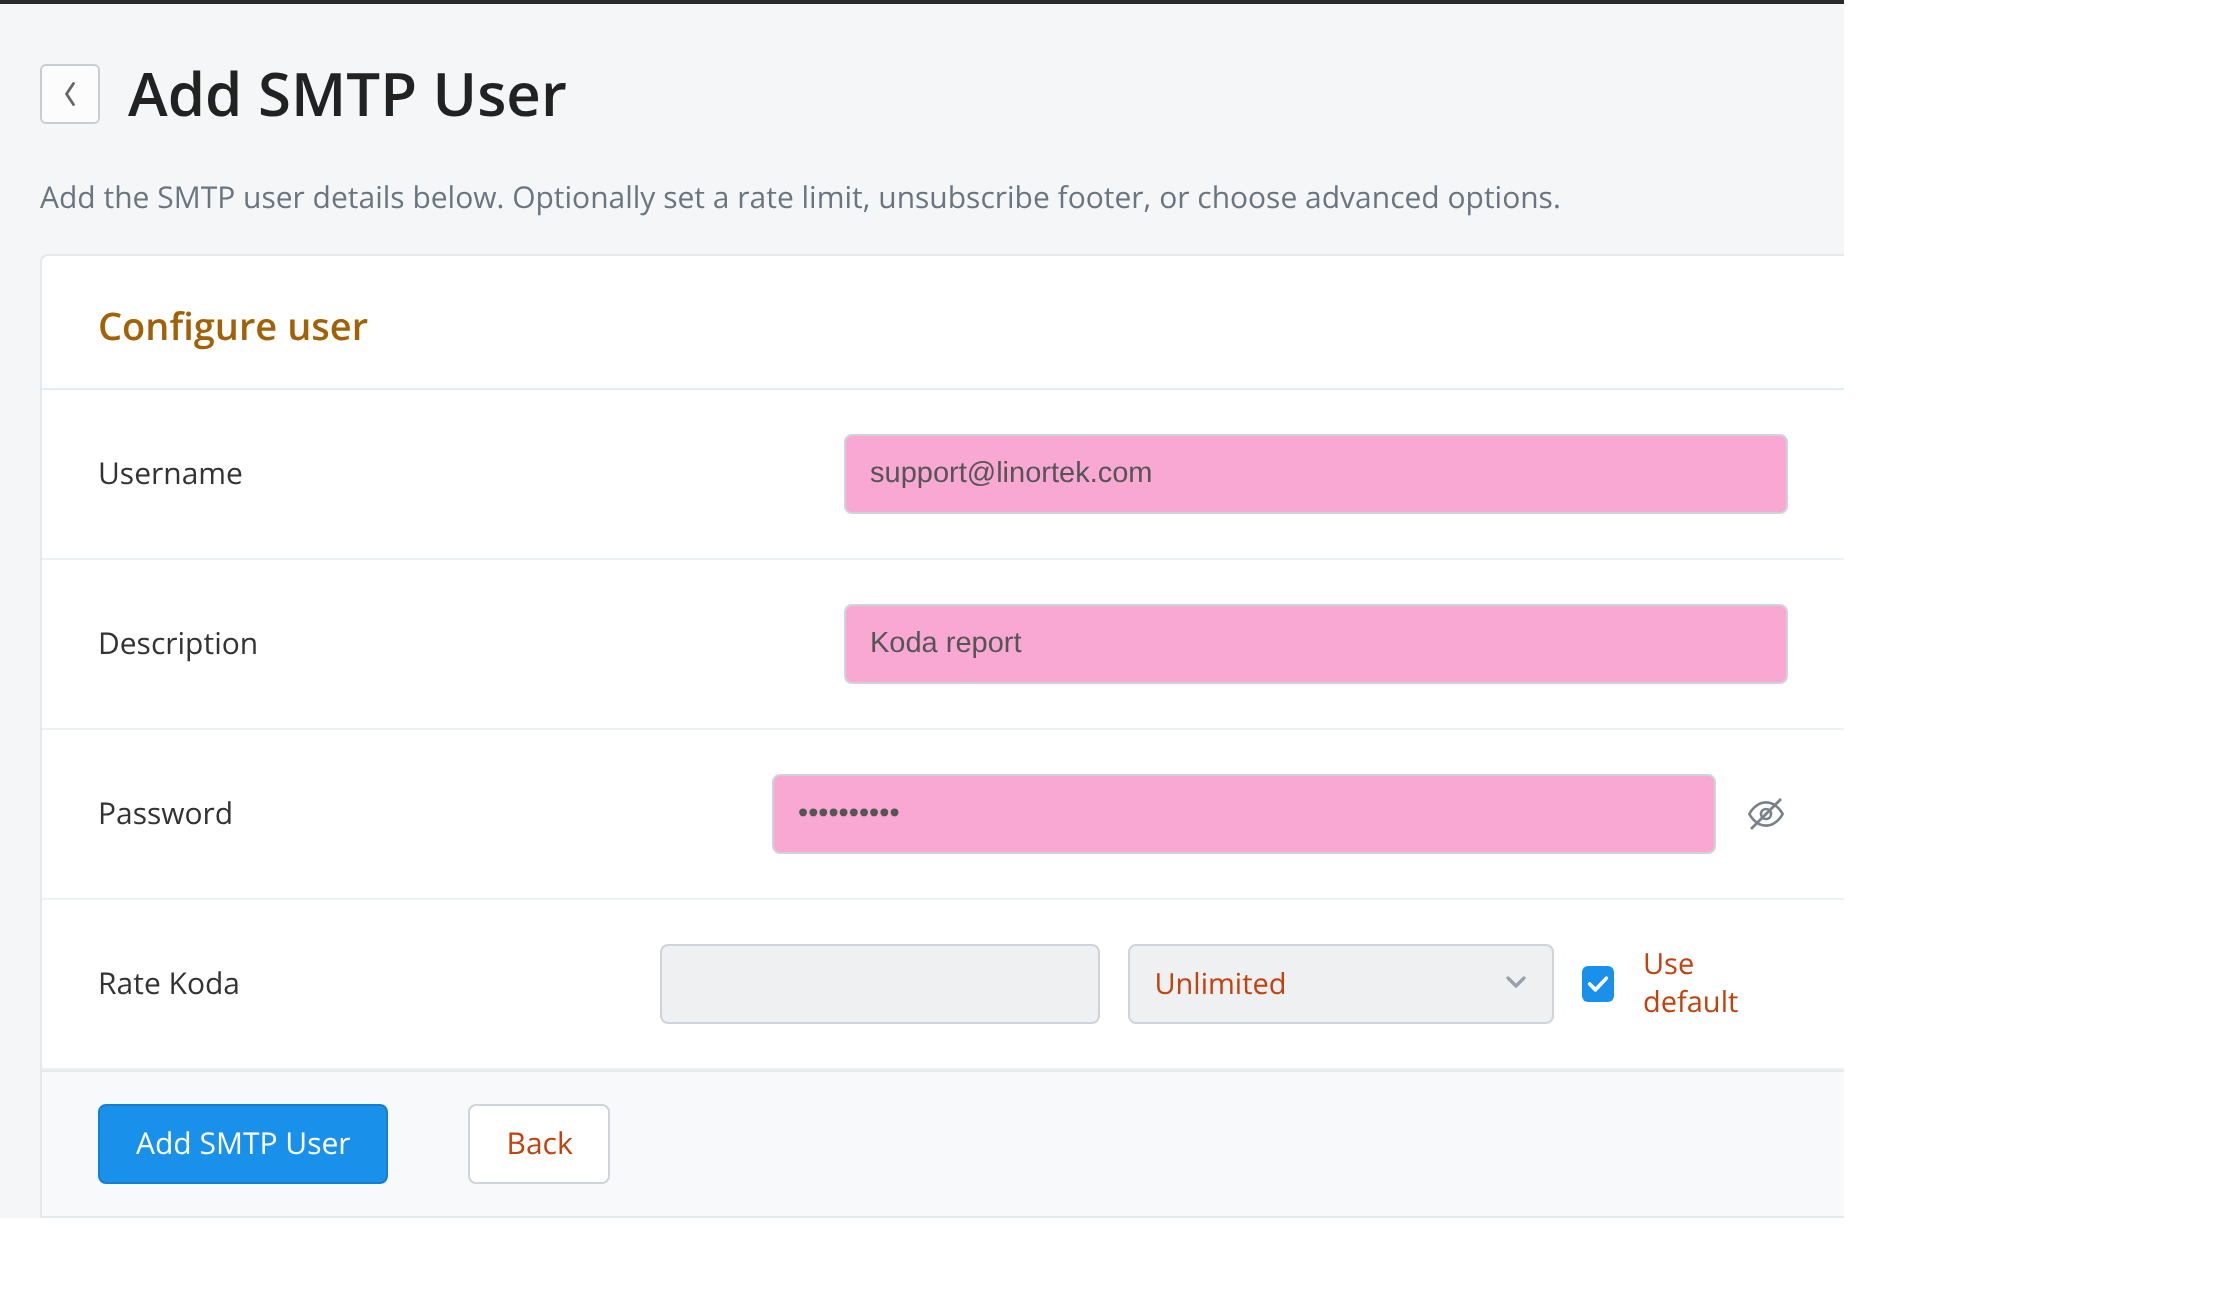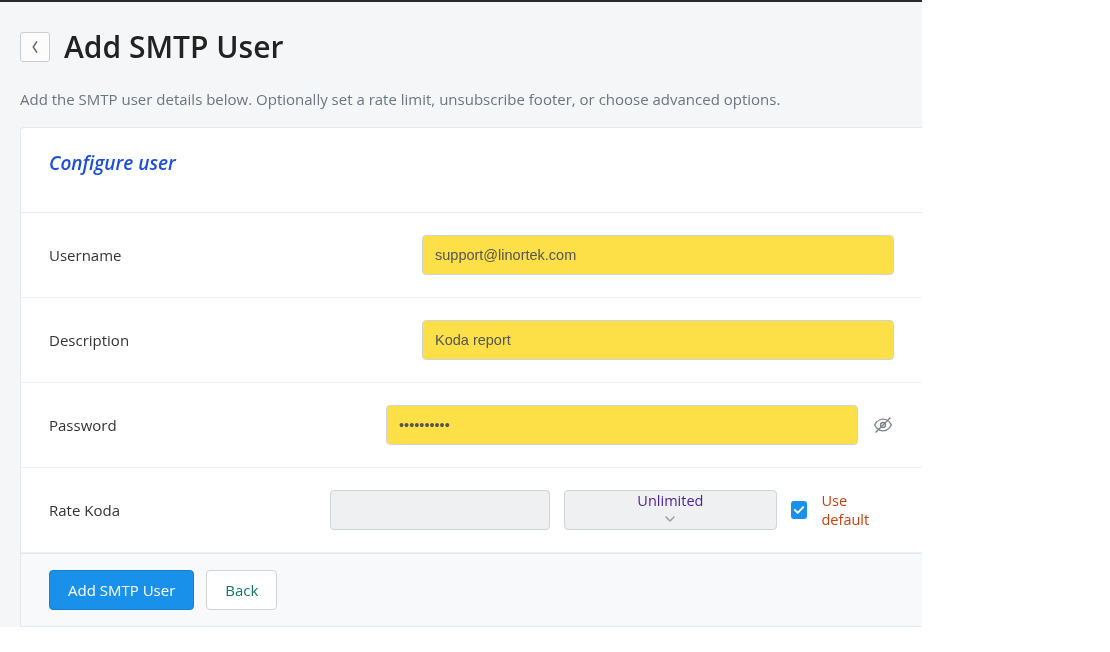--- a/index.html
+++ b/index.html
@@ -56,26 +56,25 @@
     padding: 0 0 0 20px;
     background: #f5f6f7;
   }
   .panel {
     background: #ffffff;
     border: 1px solid #e6e9ec;
     border-top-left-radius: 4px;
     border-right: none;
   }
   .panel-header {
-    padding: 22px 28px 36px 28px;
+    padding: 22px 28px 18px 28px;
     font-size: 19px;
     font-weight: 600;
-    color: #1d4ed8;
+    color: #a16207;
     border-bottom: 1px solid #e1edf7;
-    font-style: italic;
   }
   .form-row {
     display: flex;
     align-items: center;
     padding: 22px 28px;
     border-bottom: 1px solid #eef1f4;
     gap: 32px;
   }
   .form-row:last-of-type { border-bottom: none; }
   .form-label {
@@ -89,28 +88,27 @@
     align-items: center;
     gap: 14px;
   }
   .text-input, .select-input {
     height: 40px;
     border: 1px solid #cfd4da;
     border-radius: 4px;
     padding: 0 12px;
     font-size: 14.5px;
     color: #555;
-    background: #fde047;
+    background: #f9a8d4;
     outline: none;
   }
   .text-input { width: 472px; }
   .text-input:disabled, .select-input.disabled {
     background: #eef0f2;
-    color: #4c1d95;
-    flex-direction: column;
+    color: #c2410c;
   }
   .rl-value { width: 232px; }
   .rl-select { width: 224px; position: relative; }
   .select-input {
     display: flex;
     align-items: center;
     justify-content: space-between;
     cursor: default;
   }
   .select-input .chev { color: #9aa0a8; }
@@ -155,22 +153,23 @@
     cursor: pointer;
     border: 1px solid transparent;
   }
   .btn-primary {
     background: #1991eb;
     color: #fff;
     border-color: #147fd0;
   }
   .btn-secondary {
     background: #fff;
-    color: #0f766e;
+    color: #c2410c;
     border-color: #cfd4da;
+    margin-left: 28px;
   }
   input.text-input::placeholder { color: #9aa0a8; }
 </style>
 </head>
 <body>
 
 <div class="page">
   <div class="top-rule"></div>
 
   <div class="header-area">

